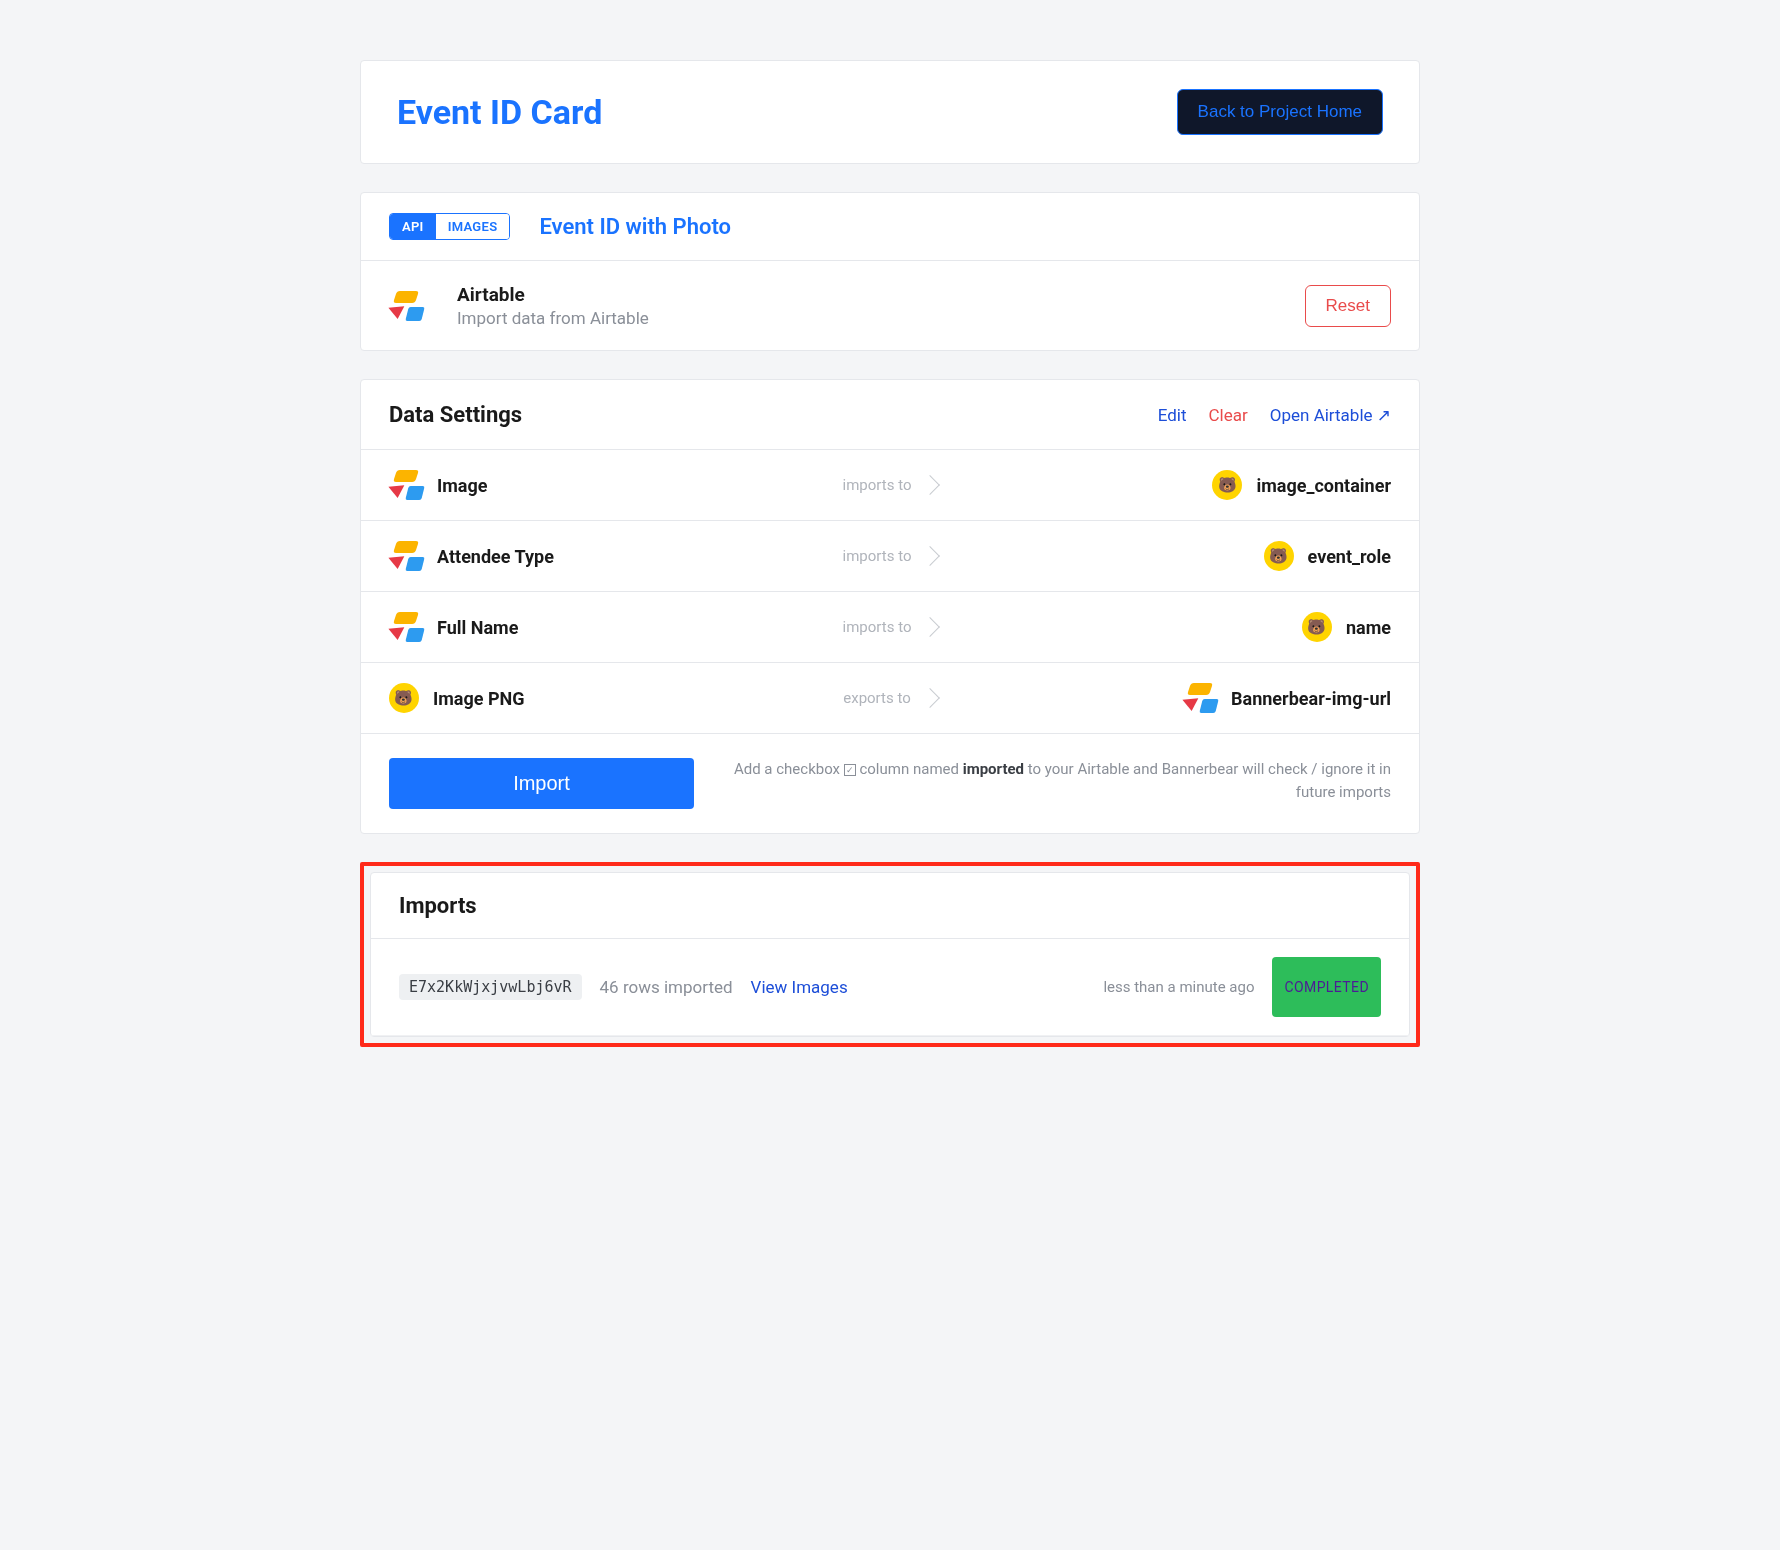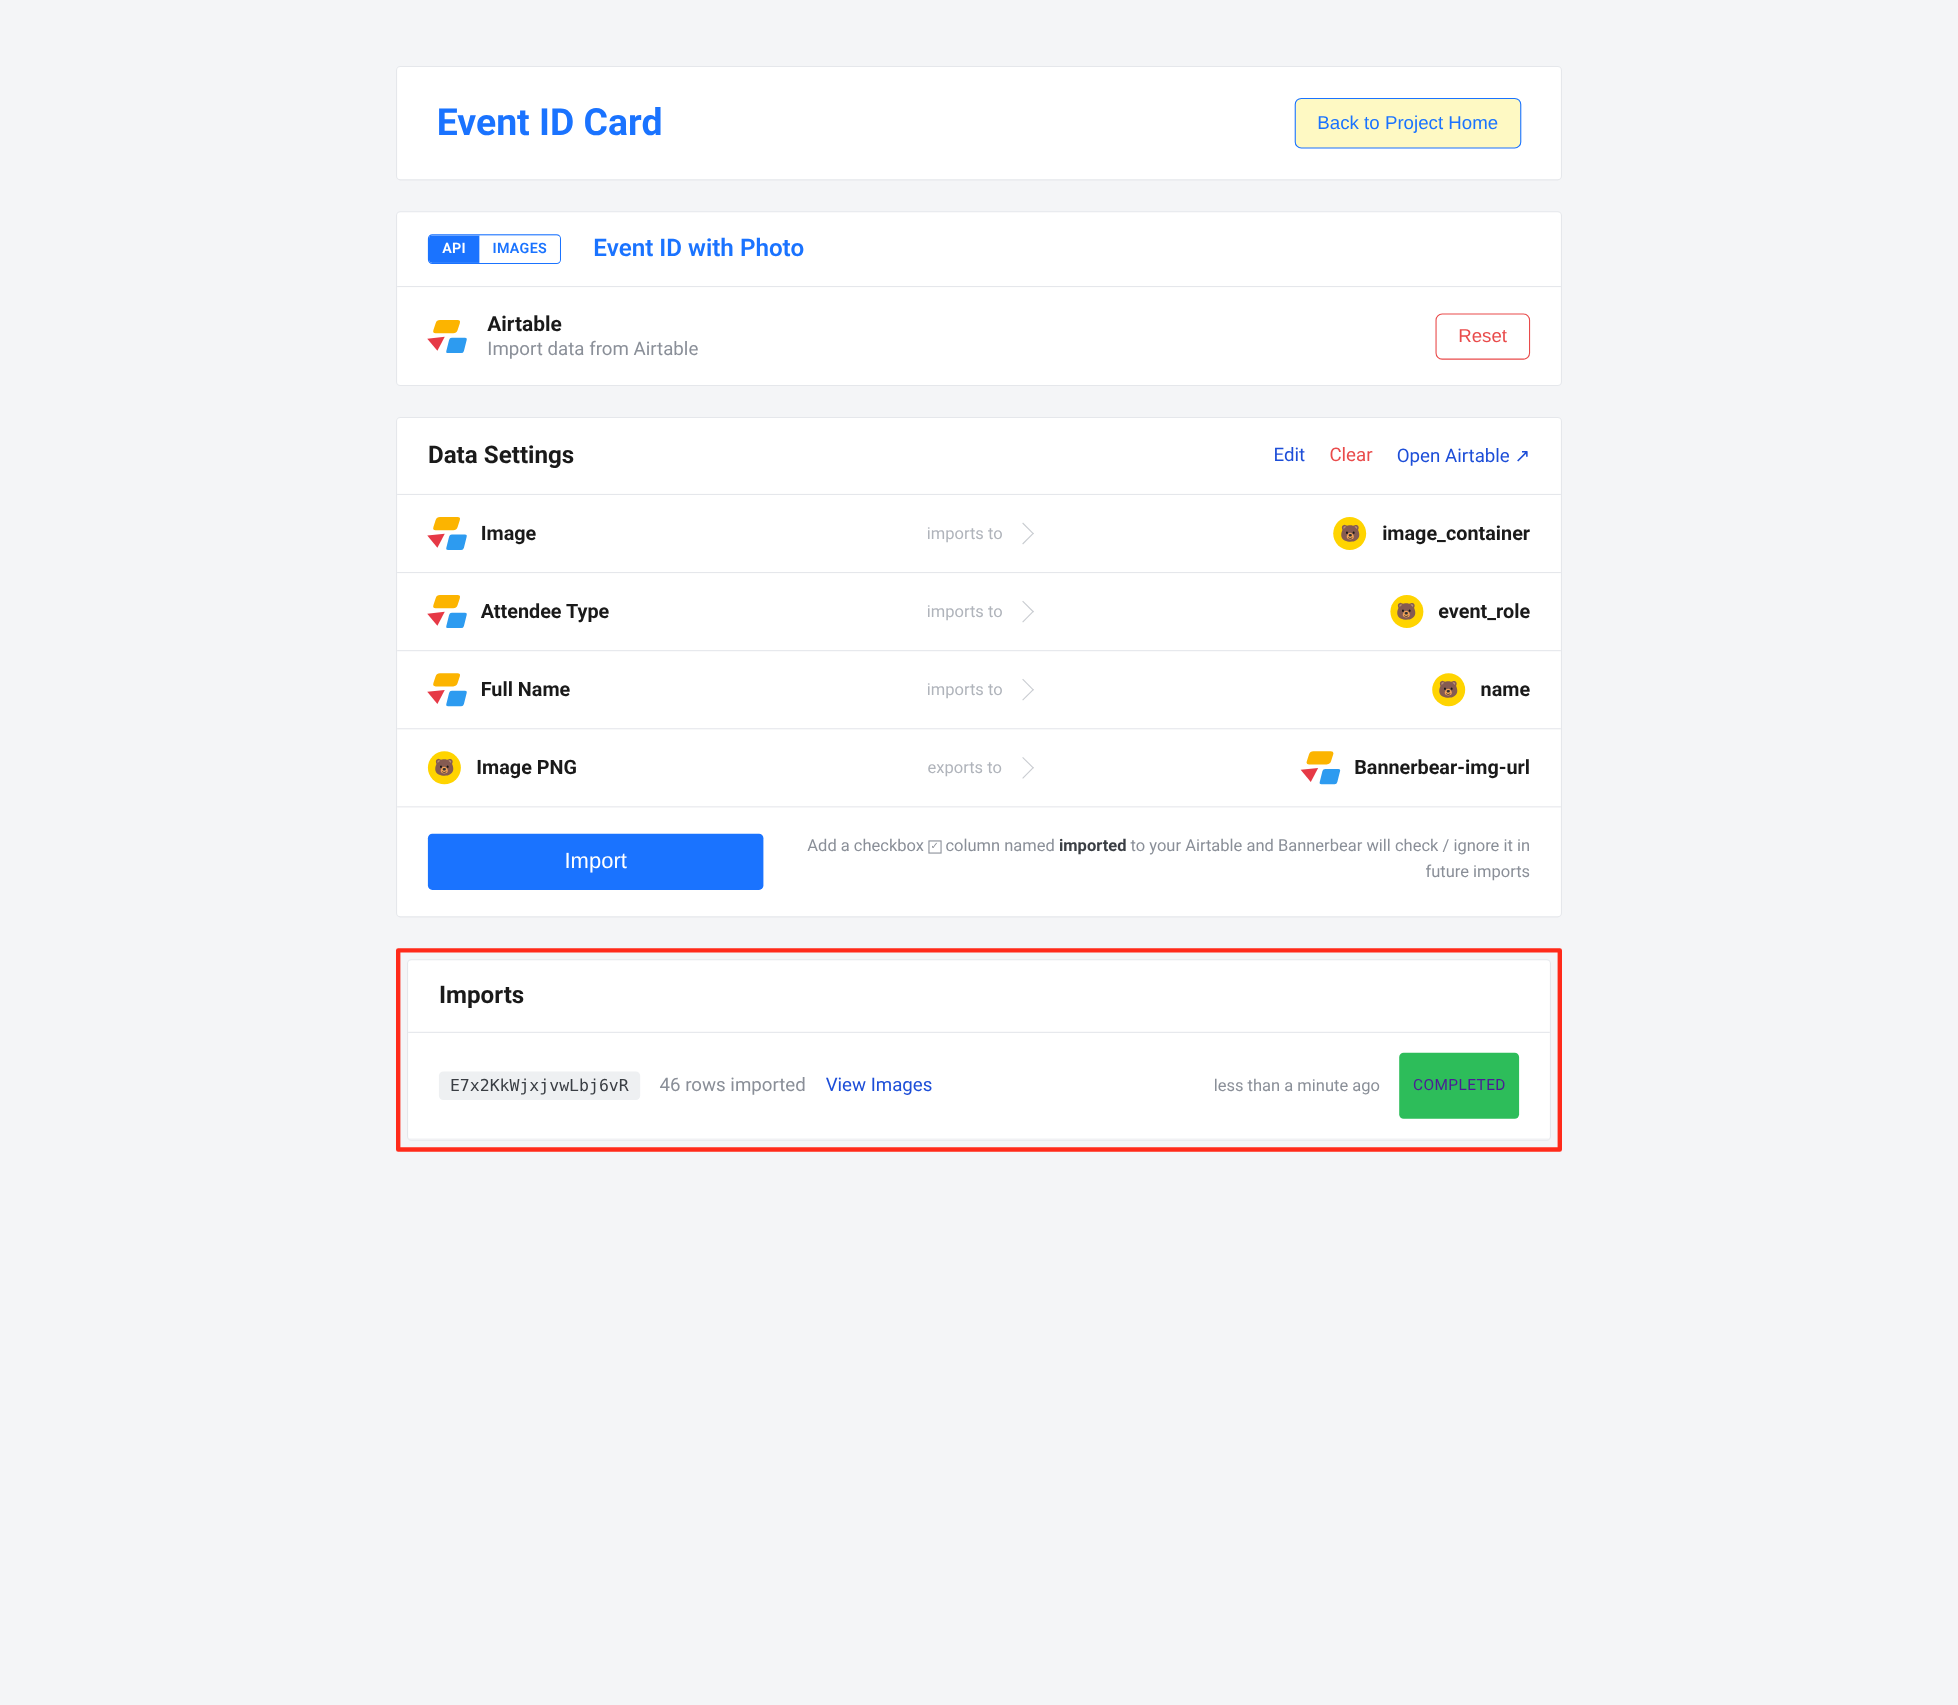--- a/index.html
+++ b/index.html
@@ -27,21 +27,21 @@
     padding: 28px 36px;
   }
   .header-title {
     font-size: 34px;
     font-weight: 700;
     color: #1a73ff;
   }
   .btn-outline {
     border: 1px solid #1a73ff;
     color: #1a73ff;
-    background: #fef9c3;
+    background: #0f172a;
     border-radius: 6px;
     padding: 12px 20px;
     font-size: 17px;
     font-weight: 400;
     cursor: pointer;
   }
   .toggle-row {
     display: flex;
     align-items: center;
     gap: 29px;
@@ -70,21 +70,21 @@
     color: #1a73ff;
   }
   .template-name {
     font-size: 22px;
     font-weight: 600;
     color: #1a73ff;
   }
   .source-row {
     display: flex;
     align-items: center;
-    gap: 20px;
+    gap: 34px;
     padding: 22px 28px;
   }
   .source-info { flex: 1; }
   .source-title { font-size: 19px; font-weight: 700; color: #1a1a1a; }
   .source-sub { font-size: 17px; color: #8a8f98; margin-top: 2px; }
   .btn-reset {
     border: 1px solid #e94b4b;
     color: #e94b4b;
     background: #fff;
     border-radius: 6px;

